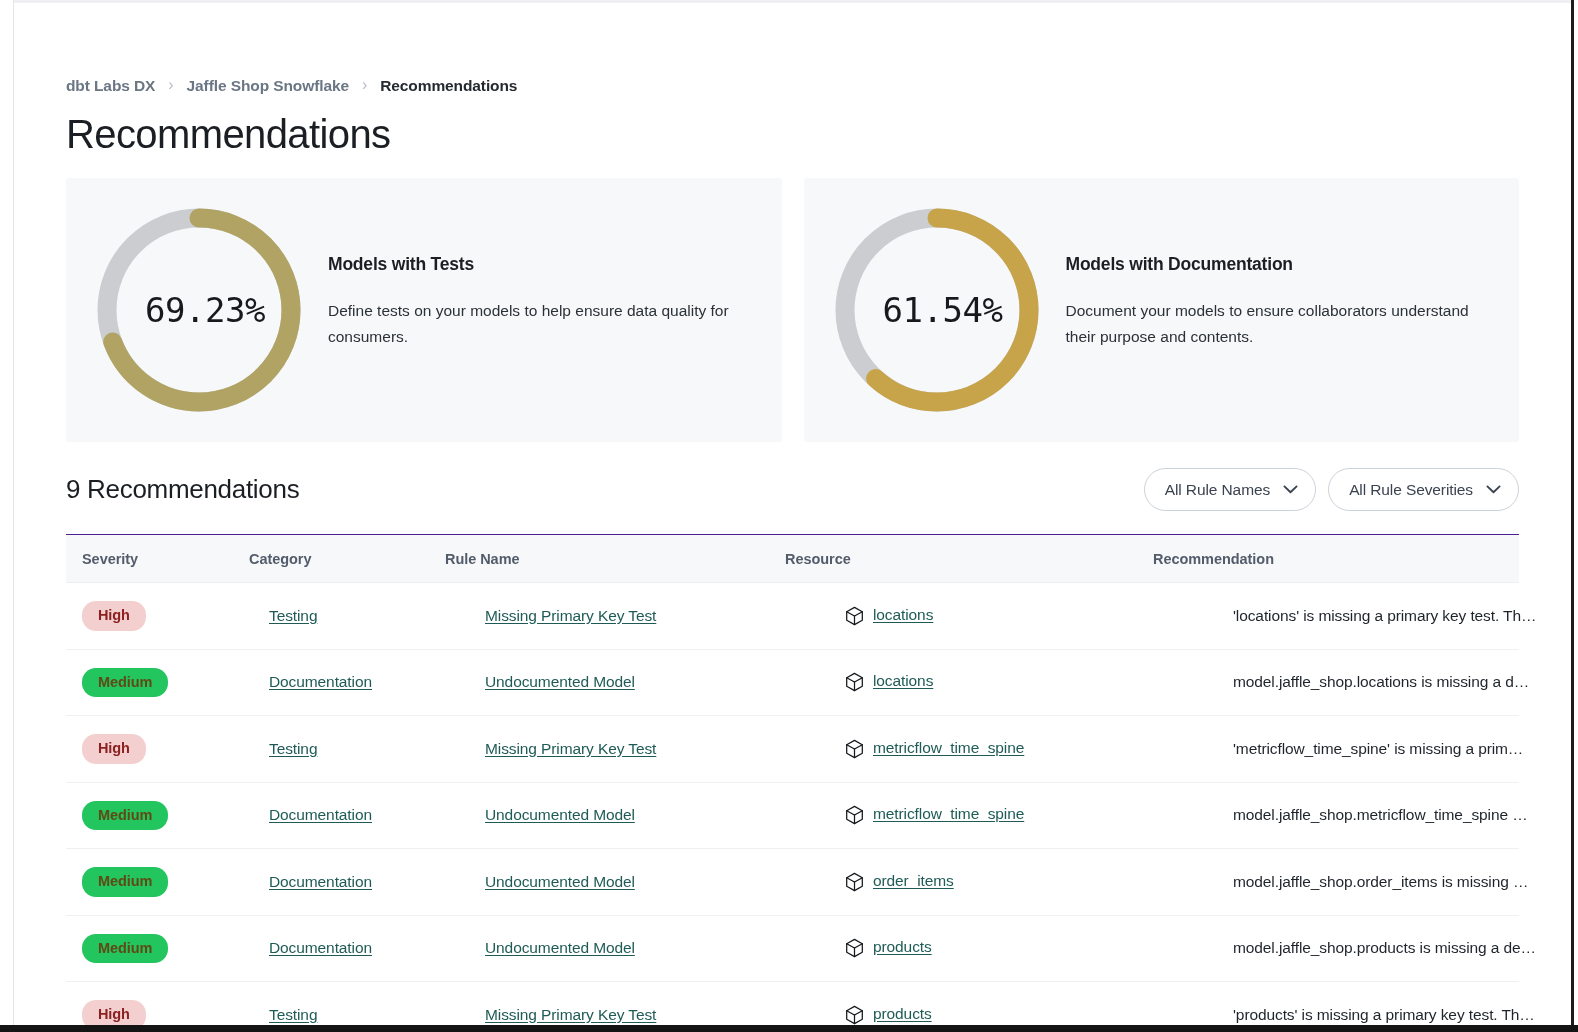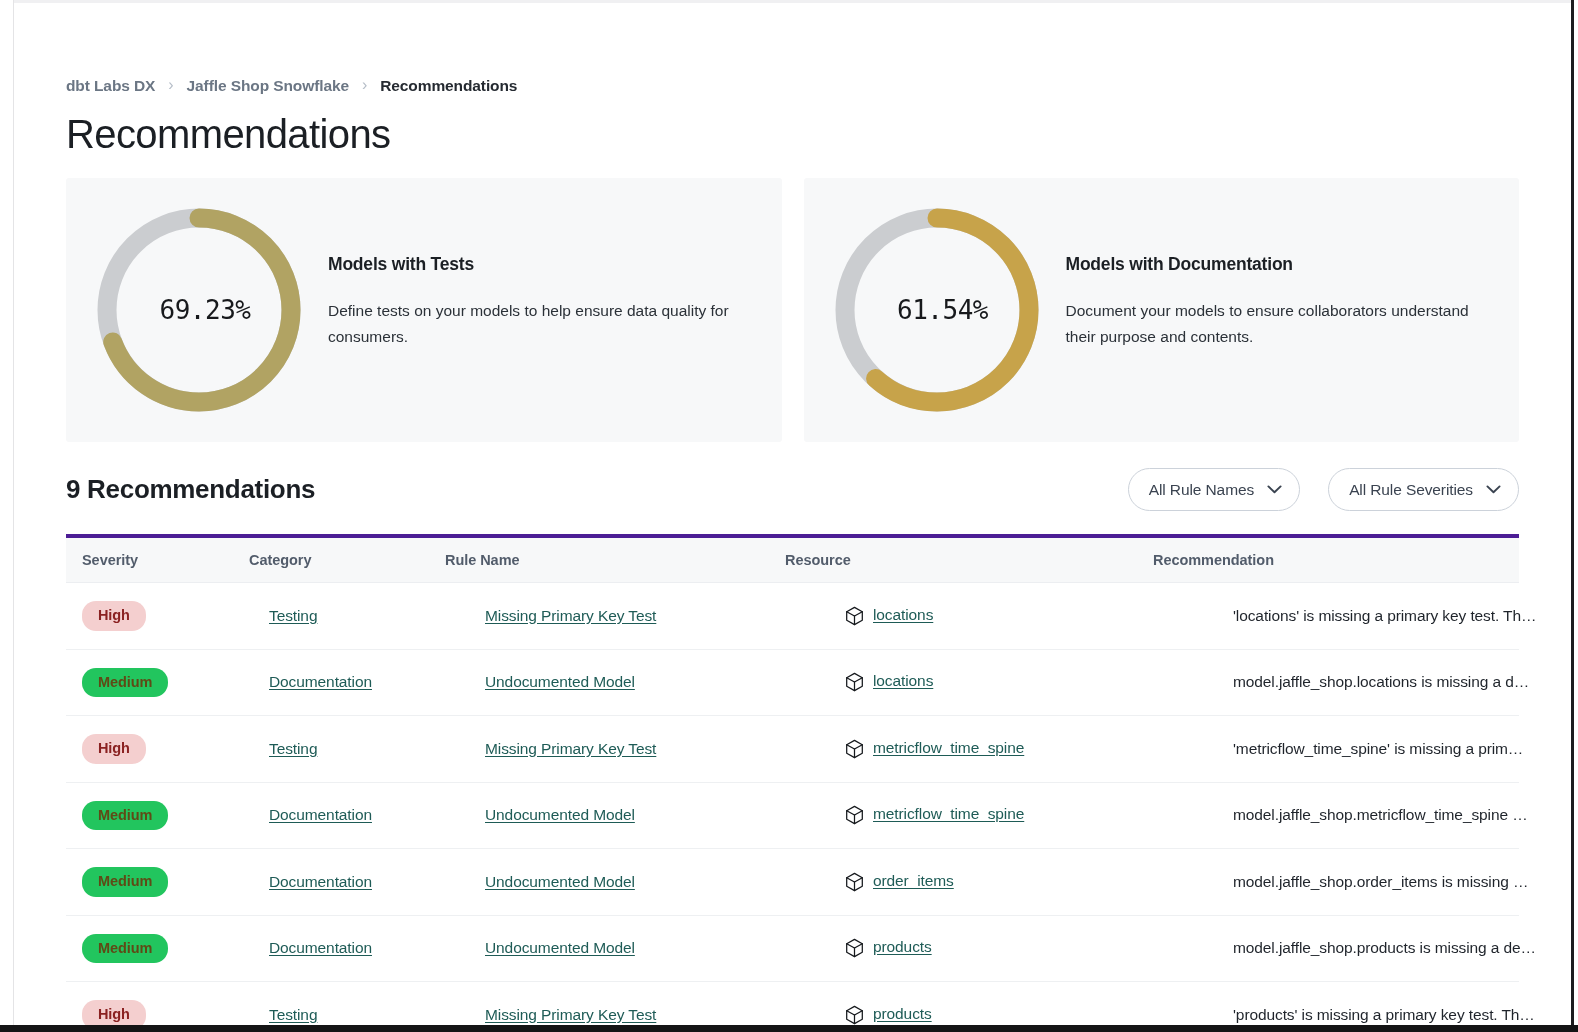--- a/index.html
+++ b/index.html
@@ -90,21 +90,21 @@
     display: flex;
     align-items: center;
     justify-content: center;
   }
   .donut-svg { display: block; }
   .donut-value {
     position: absolute;
     left: 12px; right: 0;
     text-align: center;
     font-family: "DejaVu Sans Mono", monospace;
-    font-size: 26px;
+    font-size: 34px;
     color: #17191c;
     letter-spacing: -0.5px;
   }
   .card-body {
     flex: 1 1 auto;
     padding: 0 26px 0 16px;
     margin-top: -16px;
   }
   .card-title {
     font-size: 17.5px;
@@ -122,25 +122,25 @@
 
   
   .list-header {
     display: flex;
     align-items: center;
     justify-content: space-between;
     margin-top: 26px;
   }
   .list-count {
     font-size: 26px;
-    font-weight: 700;
+    font-weight: 400;
     color: #1b1f24;
     letter-spacing: -0.3px;
   }
-  .filters { display: flex; gap: 28px; }
+  .filters { display: flex; gap: 12px; }
   .filter-btn {
     display: inline-flex;
     align-items: center;
     gap: 13px;
     height: 43px;
     padding: 0 17px 0 20px;
     border: 1px solid #ccd2da;
     border-radius: 22px;
     background: #ffffff;
     color: #3a4350;
@@ -152,21 +152,21 @@
   }
   .chev { display: block; }
 
   
   .table { margin-top: 23px; width: 100%; }
   .thead {
     display: flex;
     align-items: center;
     height: 49px;
     background: #f7f8f9;
-    border-top: 4px solid #4c1d95;
+    border-top: 1px solid #4c1d95;
     border-bottom: 1px solid #eceef1;
   }
   .th {
     font-size: 14.5px;
     font-weight: bold;
     color: #525c6b;
     letter-spacing: -0.05px;
   }
   .row {
     display: flex;

